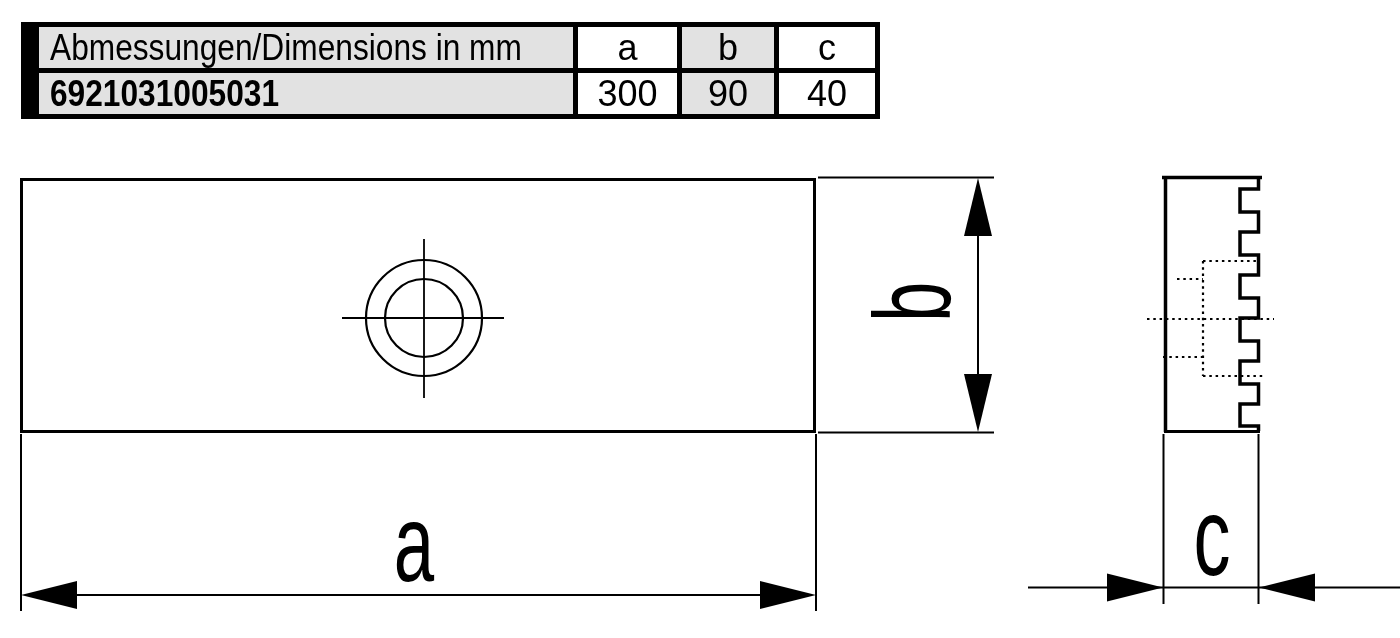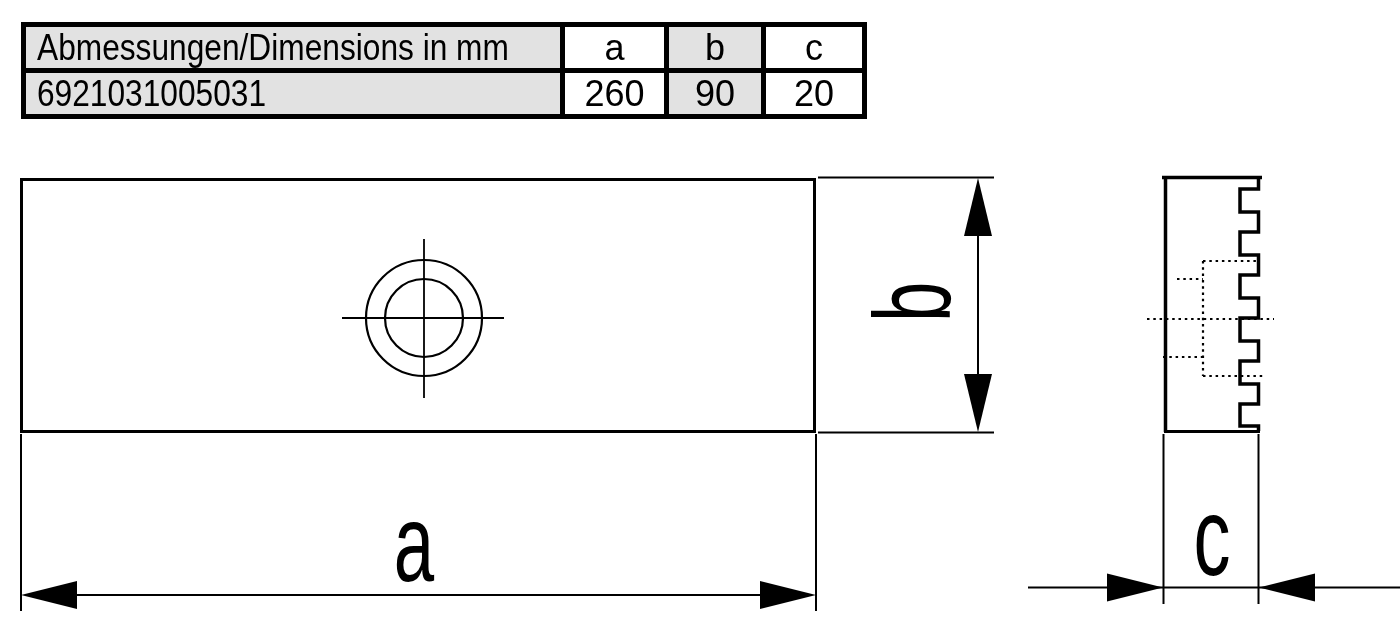--- a/index.html
+++ b/index.html
@@ -20,20 +20,21 @@
     position: absolute;
     left: 21px;
     top: 22px;
     display: grid;
     grid-template-columns: 534px 99px 92px 96px;
     grid-template-rows: 41px 41px;
     gap: 5px;
     background: #000000;
     border: 5px solid #000000;
     z-index: 2;
+    padding-left: 13px;
   }
   .cell {
     background: #ffffff;
     display: flex;
     align-items: center;
     justify-content: center;
     font-size: 36px;
     color: #000000;
     white-space: nowrap;
     overflow: hidden;
@@ -41,21 +42,21 @@
   .cell.shade { background: #e2e2e2; }
   .cell.left {
     justify-content: flex-start;
     padding-left: 11px;
   }
   .cell.left span {
     transform: scaleX(0.88);
     transform-origin: left center;
     display: inline-block;
   }
-  .cell.bold { font-weight: normal; }
+  .cell.bold { font-weight: bold; }
   
   .drawing-svg {
     position: absolute;
     left: 0;
     top: 0;
     z-index: 1;
   }
   .drawing-svg text {
     font-family: "Liberation Sans", sans-serif;
     fill: #000000;
@@ -70,23 +71,23 @@
     <div class="cell shade left">
       <span>Abmessungen/Dimensions in mm</span>
     </div>
     <div class="cell">a</div>
     <div class="cell shade">b</div>
     <div class="cell">c</div>
 
     <div class="cell shade left bold">
       <span>6921031005031</span>
     </div>
-    <div class="cell">260</div>
+    <div class="cell">300</div>
     <div class="cell shade">90</div>
-    <div class="cell">20</div>
+    <div class="cell">40</div>
   </div>
 
   <svg class="drawing-svg" width="1400" height="638" viewBox="0 0 1400 638">
 
     <g>
       <rect x="21.5" y="179.5" width="793" height="252" fill="#ffffff" stroke="#000000" stroke-width="3"></rect>
       <circle cx="424" cy="318" r="58" fill="none" stroke="#000000" stroke-width="2.2"></circle>
       <circle cx="424" cy="318" r="39" fill="none" stroke="#000000" stroke-width="2.2"></circle>
       <line x1="342" y1="318" x2="504" y2="318" stroke="#000000" stroke-width="1.8"></line>
       <line x1="424" y1="239" x2="424" y2="398" stroke="#000000" stroke-width="1.8"></line>

